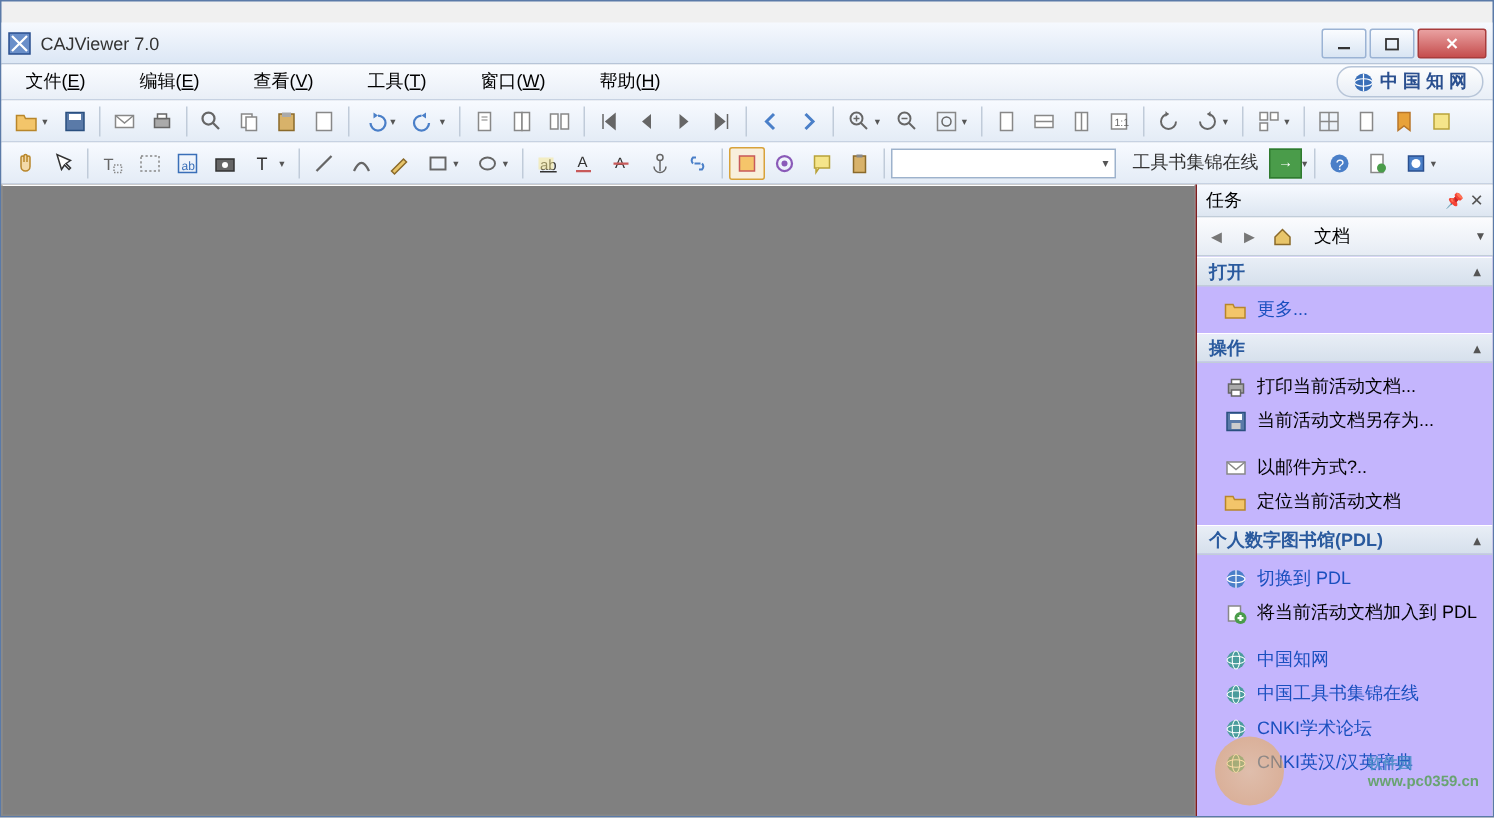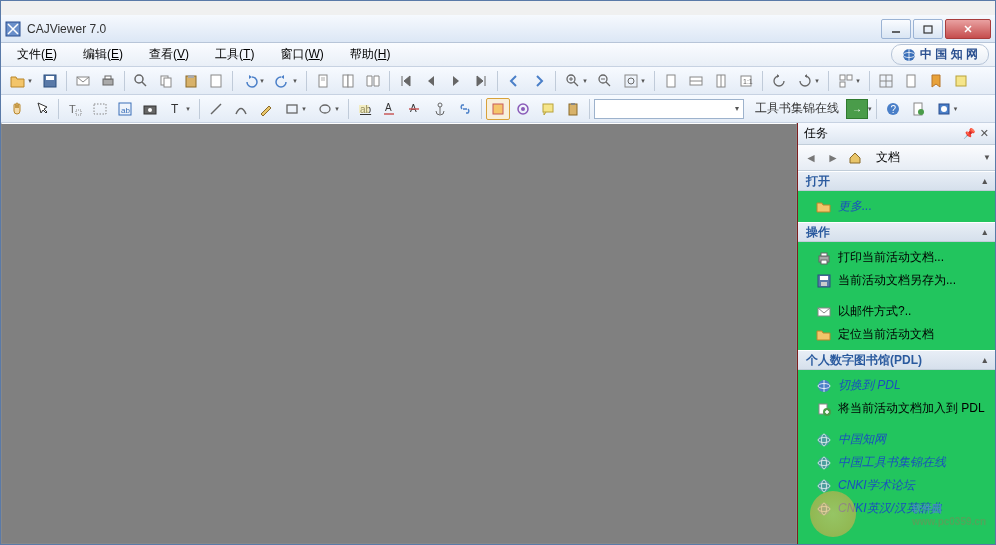--- a/index.html
+++ b/index.html
@@ -7,21 +7,21 @@
 
 .window { width: 996px; height: 545px; background: #f0f0f0; border: 1px solid #5a7aa8; display: flex; flex-direction: column; }
 
 .titlebar { height: 28px; background: linear-gradient(#f6f9fe, #dce7f5); display: flex; align-items: center; padding: 0 4px; border-bottom: 1px solid #b7c5d8; margin-top: 14px; }
 .titlebar-icon { width: 16px; height: 16px; margin-right: 6px; }
 .titlebar-text { flex: 1; color: #333; font-size: 12px; }
 .win-btns { display: flex; gap: 2px; }
 .win-btn { width: 30px; height: 20px; border: 1px solid #9bb3d4; background: linear-gradient(#fafcff,#d9e5f3); border-radius: 2px; display: flex; align-items: center; justify-content: center; cursor: default; }
 .win-btn.close { width: 46px; background: linear-gradient(#e9a1a1,#c54d4d); border-color: #a83c3c; color: #fff; }
 
-.menubar { height: 24px; background: linear-gradient(#fafcff,#e9eff7); display: flex; align-items: center; padding: 0 6px; border-bottom: 1px solid #c7d2e2; gap: 6px; }
+.menubar { height: 24px; background: linear-gradient(#fafcff,#e9eff7); display: flex; align-items: center; padding: 0 6px; border-bottom: 1px solid #c7d2e2; gap: 16px; }
 .menu-item { padding: 2px 10px; cursor: default; }
 .menu-item .ul { text-decoration: underline; }
 .brand { margin-left: auto; display: flex; align-items: center; gap: 4px; background: linear-gradient(#fefefe,#e8eef6); border: 1px solid #b7c5d8; border-radius: 10px; padding: 1px 10px; color: #2a4f8f; font-weight: bold; }
 
 .toolbar { height: 28px; background: linear-gradient(#f7faff,#e4ecf6); display: flex; align-items: center; padding: 0 4px; border-bottom: 1px solid #c7d2e2; gap: 1px; }
 .tool-btn { width: 24px; height: 22px; display: flex; align-items: center; justify-content: center; cursor: default; border-radius: 2px; color: #5a6a7a; }
 .tool-btn.dd { width: 32px; }
 .tool-btn.dd::after { content: "▾"; font-size: 7px; margin-left: 2px; color: #555; }
 .tool-sep { width: 1px; height: 20px; background: #c0cbd9; margin: 0 3px; }
 .tool-btn svg { width: 16px; height: 16px; }
@@ -35,26 +35,26 @@
 .content { flex: 1; background: #808080; border: 1px solid #888; border-top: 1px solid #fff; margin: 0; }
 
 .sidebar { width: 198px; background: #eaeef3; border-left: 1px solid #7f1d1d; display: flex; flex-direction: column; }
 .side-title { height: 22px; background: linear-gradient(#f7faff,#dde6f1); border-bottom: 1px solid #c1cdd9; display: flex; align-items: center; padding: 0 6px; font-size: 12px; }
 .side-title .pin { margin-left: auto; font-size: 10px; color: #555; margin-right: 4px; }
 .side-title .x { font-size: 11px; color: #555; }
 .side-nav { height: 26px; background: linear-gradient(#fbfcfe,#e6ecf4); border-bottom: 1px solid #c1cdd9; display: flex; align-items: center; padding: 0 4px; gap: 4px; }
 .nav-sm { width: 18px; height: 18px; display: flex; align-items: center; justify-content: center; color: #777; cursor: default; }
 .nav-text { margin-left: 8px; }
 
-.side-body { flex: 1; overflow-y: auto; background: #22c55e; }
+.side-body { flex: 1; overflow-y: auto; background: #c4b5fd; }
 .section-hdr { height: 20px; background: linear-gradient(#e8eef6,#d6e0ec); border-top: 1px solid #fff; border-bottom: 1px solid #c1cdd9; display: flex; align-items: center; padding: 0 8px; font-weight: bold; color: #2a5a9e; cursor: default; }
 .section-hdr .chev { margin-left: auto; font-size: 9px; color: #555; }
 .section-items { padding: 4px 0; }
 .task-item { display: flex; align-items: center; padding: 3px 10px 3px 18px; gap: 6px; cursor: default; }
-.task-item.link { color: #1a4fbf; font-style: italic; }
+.task-item.link { color: #1a4fbf; }
 .task-item .ico { width: 16px; height: 16px; display: flex; align-items: center; justify-content: center; flex-shrink: 0; }
 
 .watermark { position: absolute; right: 10px; bottom: 18px; color: #5aa05a; font-size: 10px; font-weight: bold; pointer-events: none; opacity: 0.85; }
 .watermark-circle { position: absolute; right: 140px; bottom: 8px; width: 46px; height: 46px; border-radius: 50%; background: radial-gradient(circle,#f5c56a,#e8a23a); opacity: 0.55; pointer-events: none; }
 
 
 .c-open{color:#d8a23a} .c-save{color:#5a7aa8} .c-print{color:#666} .c-blue{color:#3a6fb8} .c-red{color:#c85a5a} .c-purple{color:#8a5ab8}
 </style>
 </head>
 <body>

